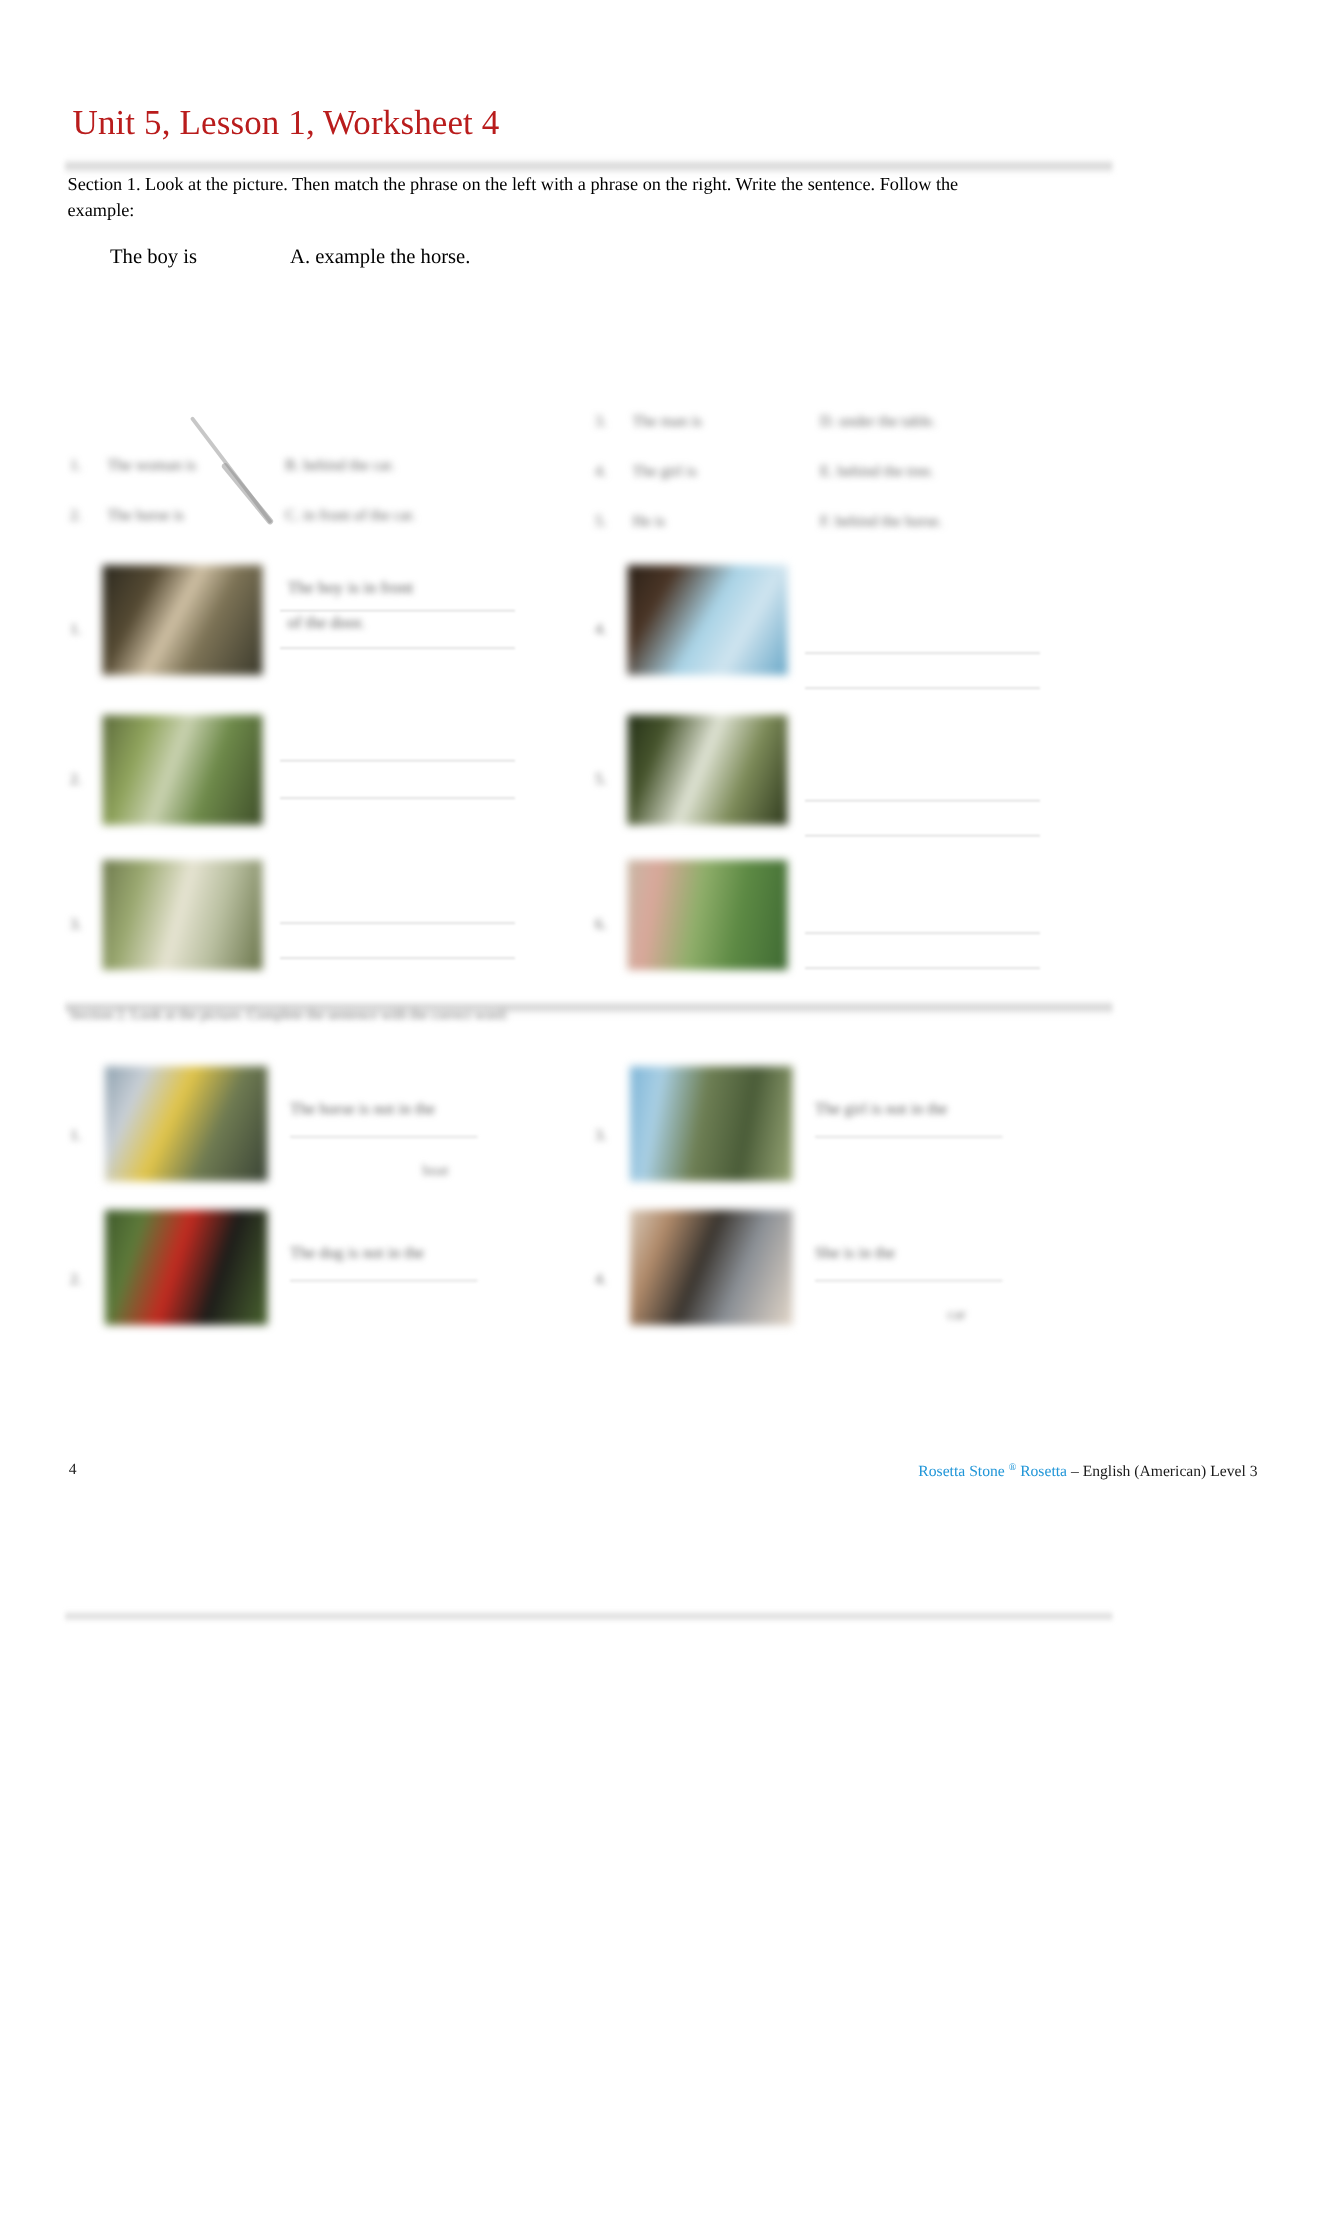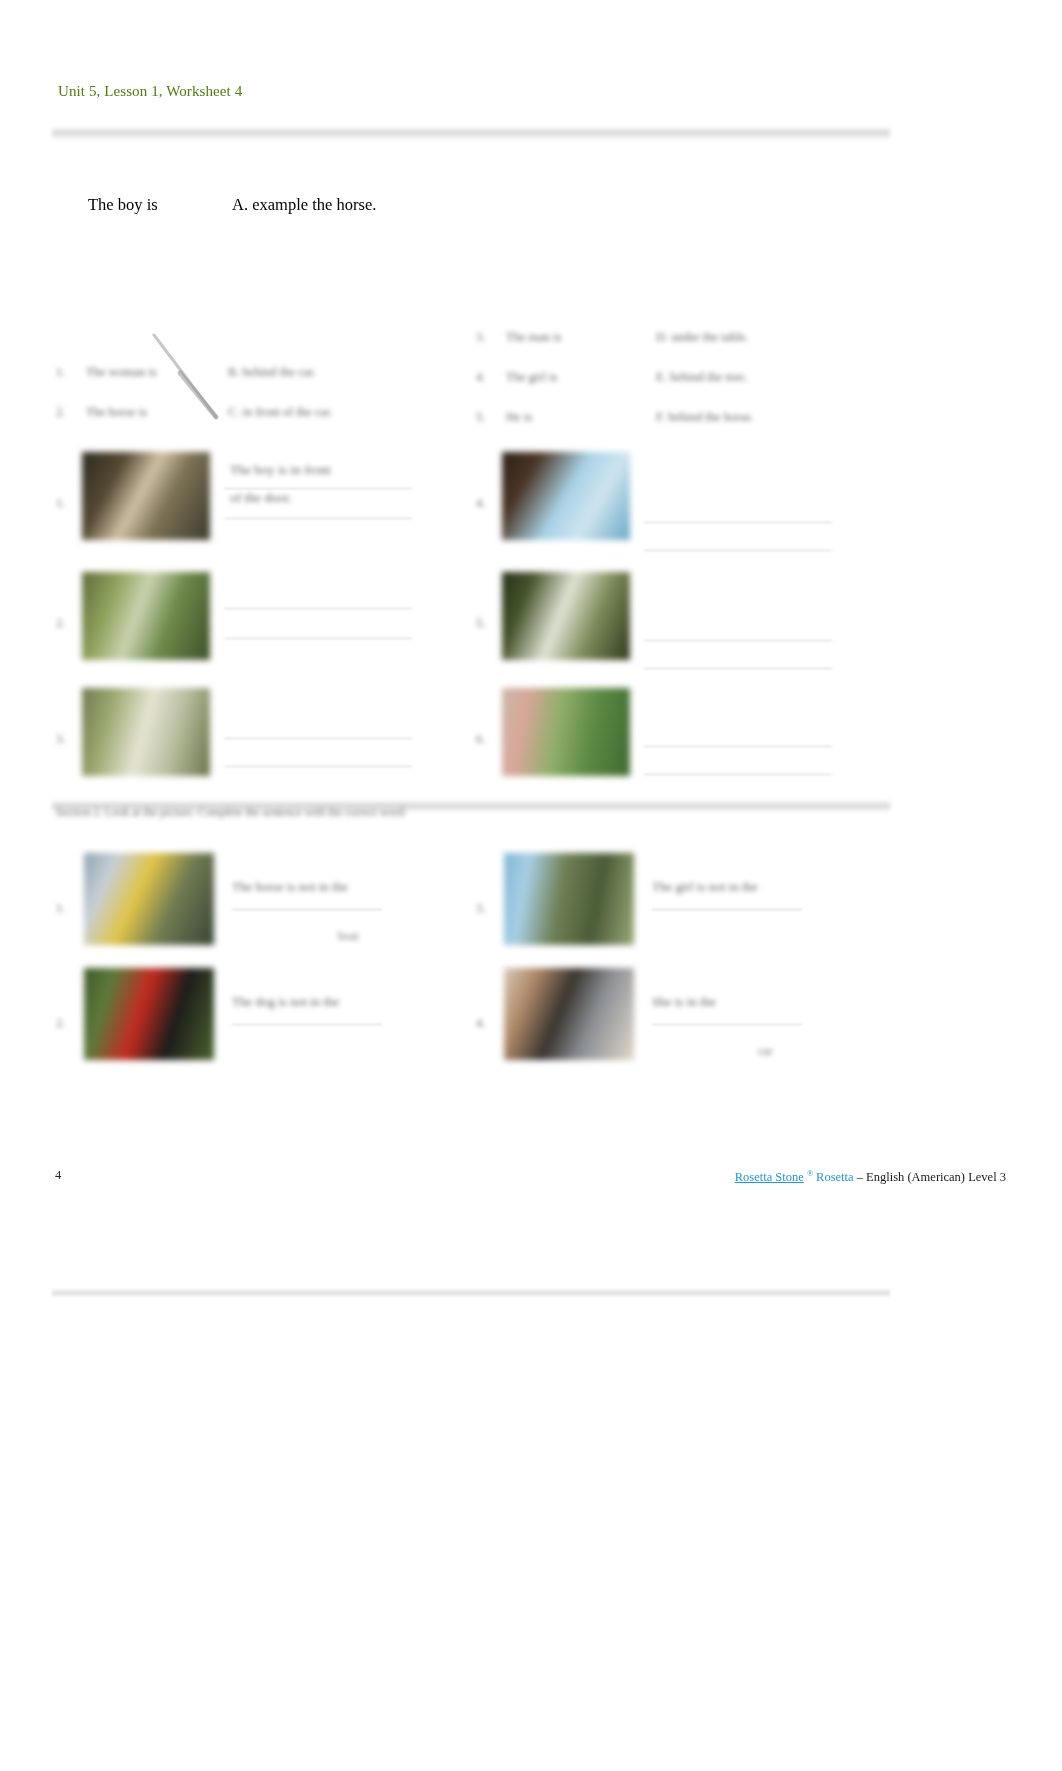--- a/index.html
+++ b/index.html
@@ -21,22 +21,22 @@
     left: 0; top: 0;
     width: 1062px;
     height: 1771px;
   }
 
   
   .title {
     position: absolute;
     left: 58px;
     top: 83px;
-    font-size: 15px;
-    color: #4d7c0f;
+    font-size: 28px;
+    color: #b91c1c;
     letter-spacing: 0.1px;
     white-space: nowrap;
   }
 
   
   .section-bar {
     position: absolute;
     left: 52px;
     width: 838px;
     height: 13px;
@@ -217,21 +217,21 @@
     font-size: 12.5px;
     color: #222;
   }
   .footer-right {
     position: absolute;
     right: 56px;
     top: 1169px;
     font-size: 12.5px;
     white-space: nowrap;
   }
-  .f-brand { color: #2196d8; text-decoration: underline; }
+  .f-brand { color: #2196d8; }
   .f-reg   { color: #2196d8; font-size: 8px; vertical-align: super; }
   .f-book  { color: #2196d8; }
   .f-tail  { color: #1a1a1a; }
 
   .footer-rule {
     position: absolute;
     left: 52px;
     top: 1288px;
     width: 838px;
     height: 10px;
@@ -244,20 +244,21 @@
 </style>
 </head>
 <body>
 
 <div class="page">
 
   <div class="title">Unit 5, Lesson 1, Worksheet 4</div>
 
   <div class="section-bar" id="section1-bar"></div>
 
+  <div class="instructions">Section 1. Look at the picture. Then match the phrase on the left with a phrase on the right. Write the sentence. Follow the example:</div>
 
   <div class="example">
     <span class="ex-left">The boy is</span>
     <span class="ex-right">A. example the horse.</span>
   </div>
 
   <div class="match-list" id="match-left">
     <div class="match-row">
       <span class="match-num">1.</span>
       <span class="match-cue">The woman is</span>

